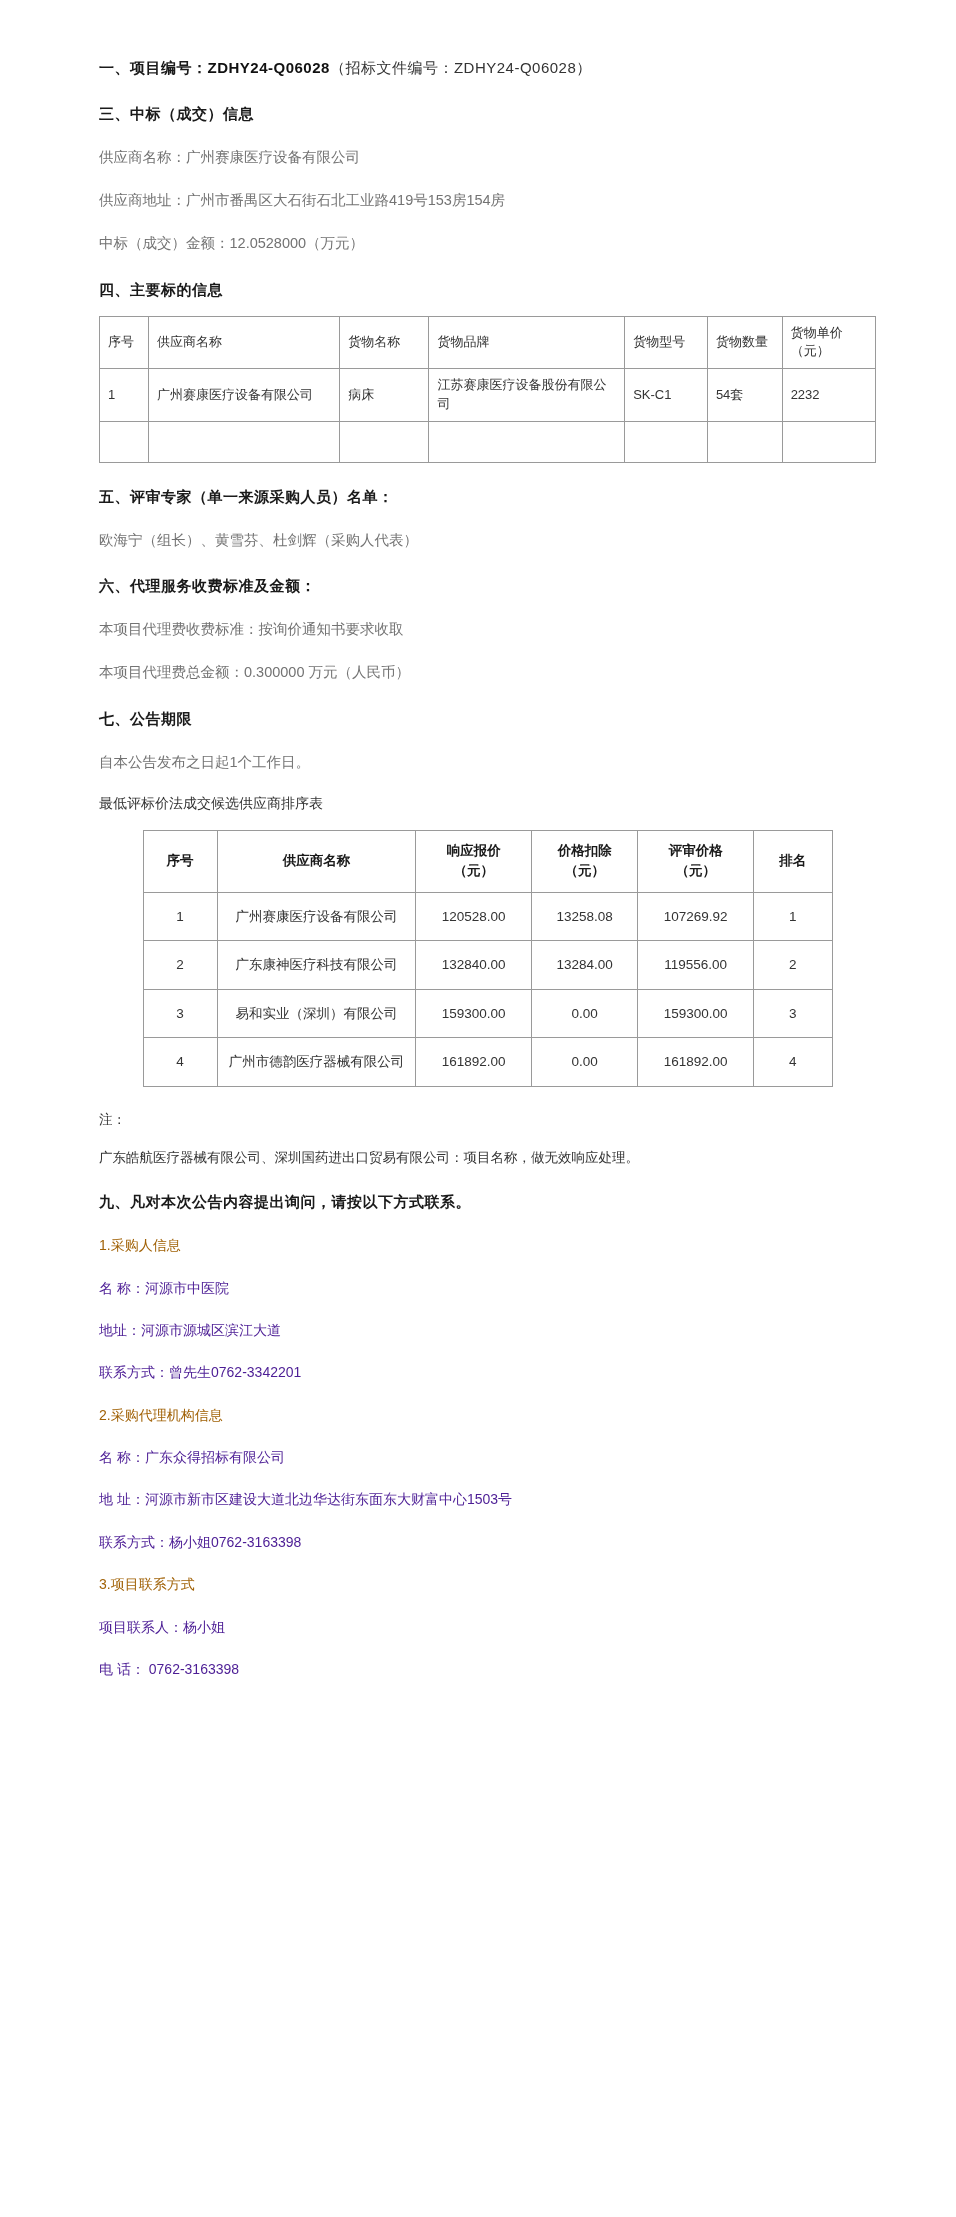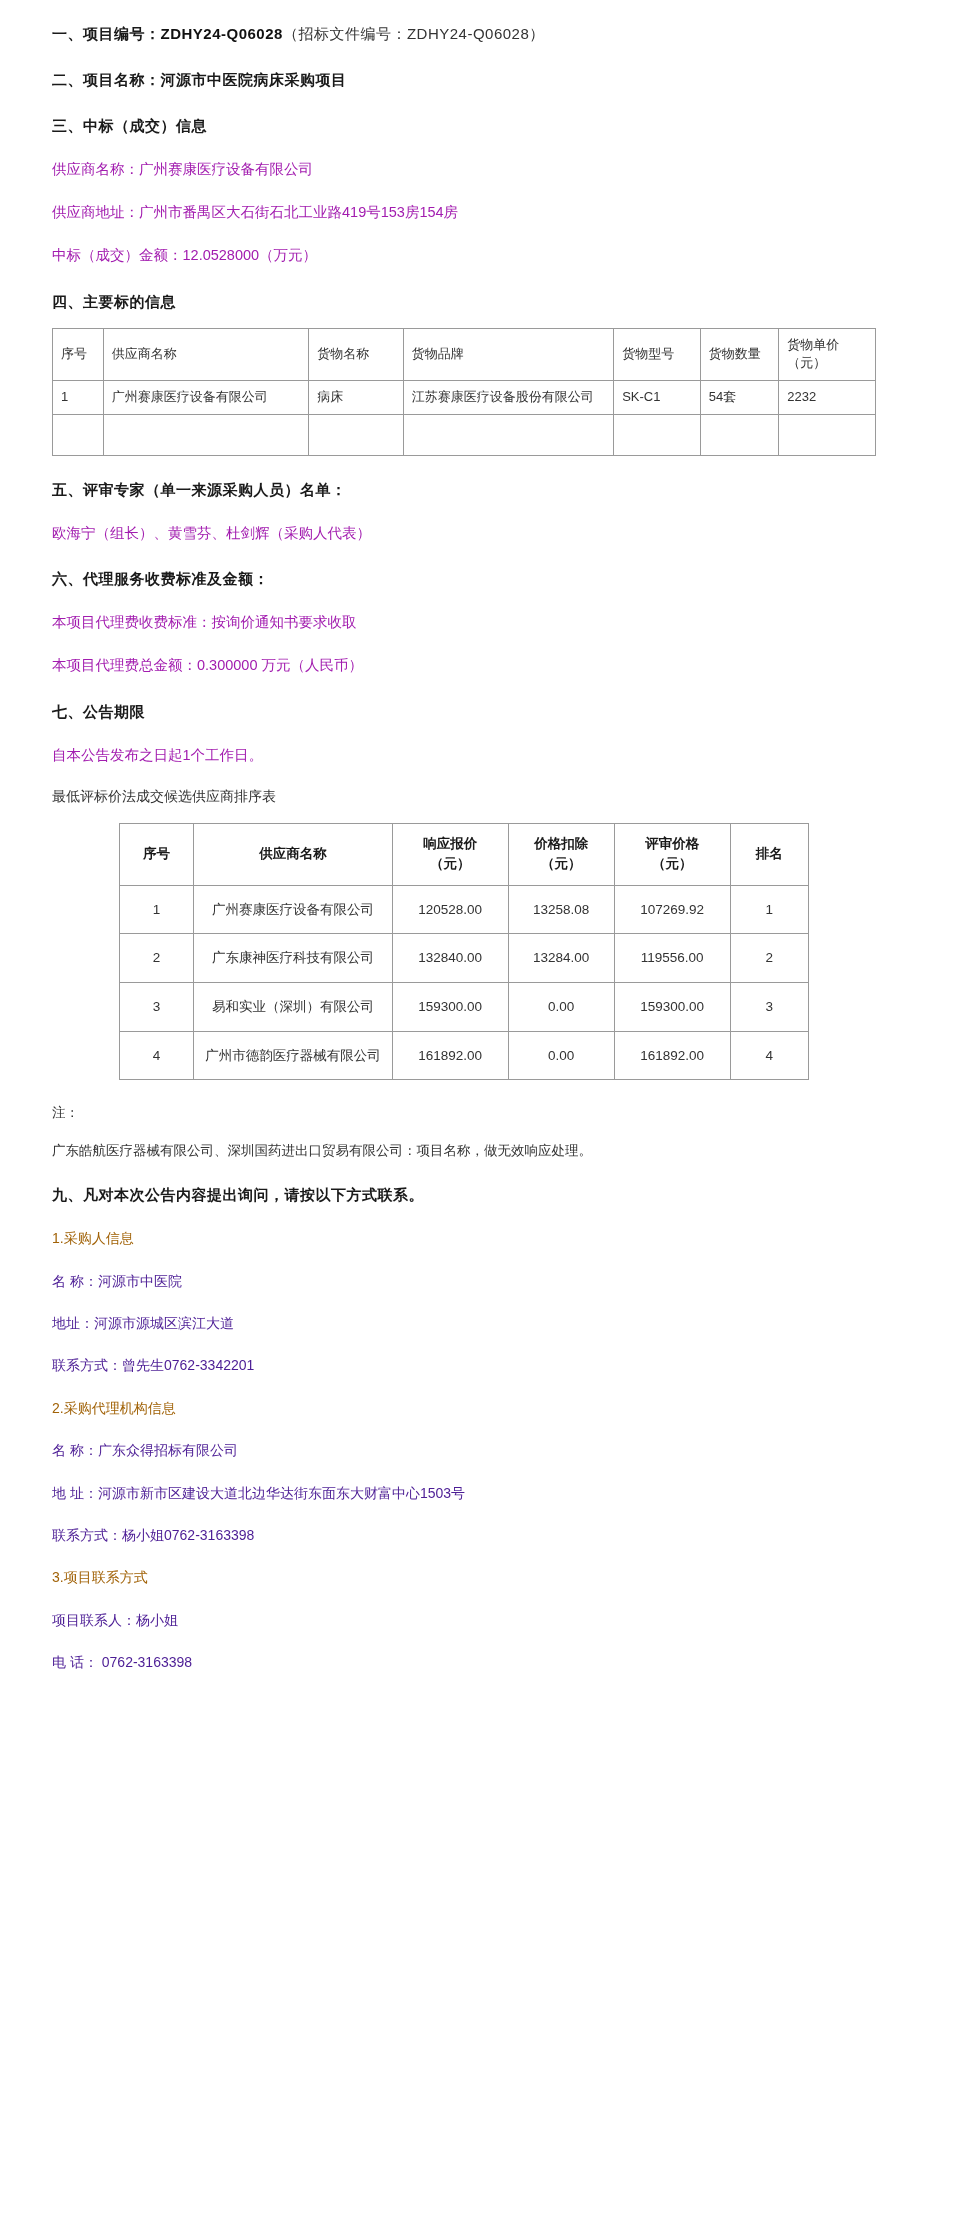--- a/index.html
+++ b/index.html
@@ -11,34 +11,35 @@
     width: 956px;
     min-height: 2217px;
     font-family: "Liberation Sans", "DejaVu Sans", sans-serif;
     color: #222222;
     font-size: 14.5px;
     line-height: 1.6;
   }
   .page {
     width: 956px;
     box-sizing: border-box;
-    padding: 14px 80px 30px 52px;
+    padding: 14px 80px 30px 99px;
+    margin-top: 34px;
   }
   .sec-head {
     font-weight: bold;
     font-size: 15px;
     color: #1a1a1a;
     margin: 22px 0 6px 0;
     letter-spacing: 0.5px;
   }
   .sec-head.first { margin-top: 8px; }
   .para {
     margin: 20px 0 0 0;
     font-size: 14.5px;
-    color: #a21caf;
+    color: #737373;
   }
   .b { font-weight: bold; color: #111111; }
   .small-note {
     font-size: 14px;
     color: #333;
     margin-top: 18px;
   }
 
   
   table.grid {
@@ -103,23 +104,20 @@
 </style>
 </head>
 <body>
 
 <div class="page">
 
   <div class="sec-head first">
     <span>一、项目编号：</span><span class="b">ZDHY24-Q06028</span><span style="font-weight:normal;color:#333;">（招标文件编号：ZDHY24-Q06028）</span>
   </div>
 
-  <div class="sec-head">
-    <span>二、项目名称：</span><span>河源市中医院病床采购项目</span>
-  </div>
 
   <div class="sec-head">三、中标（成交）信息</div>
   <div class="para">供应商名称：广州赛康医疗设备有限公司</div>
   <div class="para">供应商地址：广州市番禺区大石街石北工业路419号153房154房</div>
   <div class="para">中标（成交）金额：12.0528000（万元）</div>
 
   <div class="sec-head">四、主要标的信息</div>
   <table class="grid">
     <thead>
       <tr>

